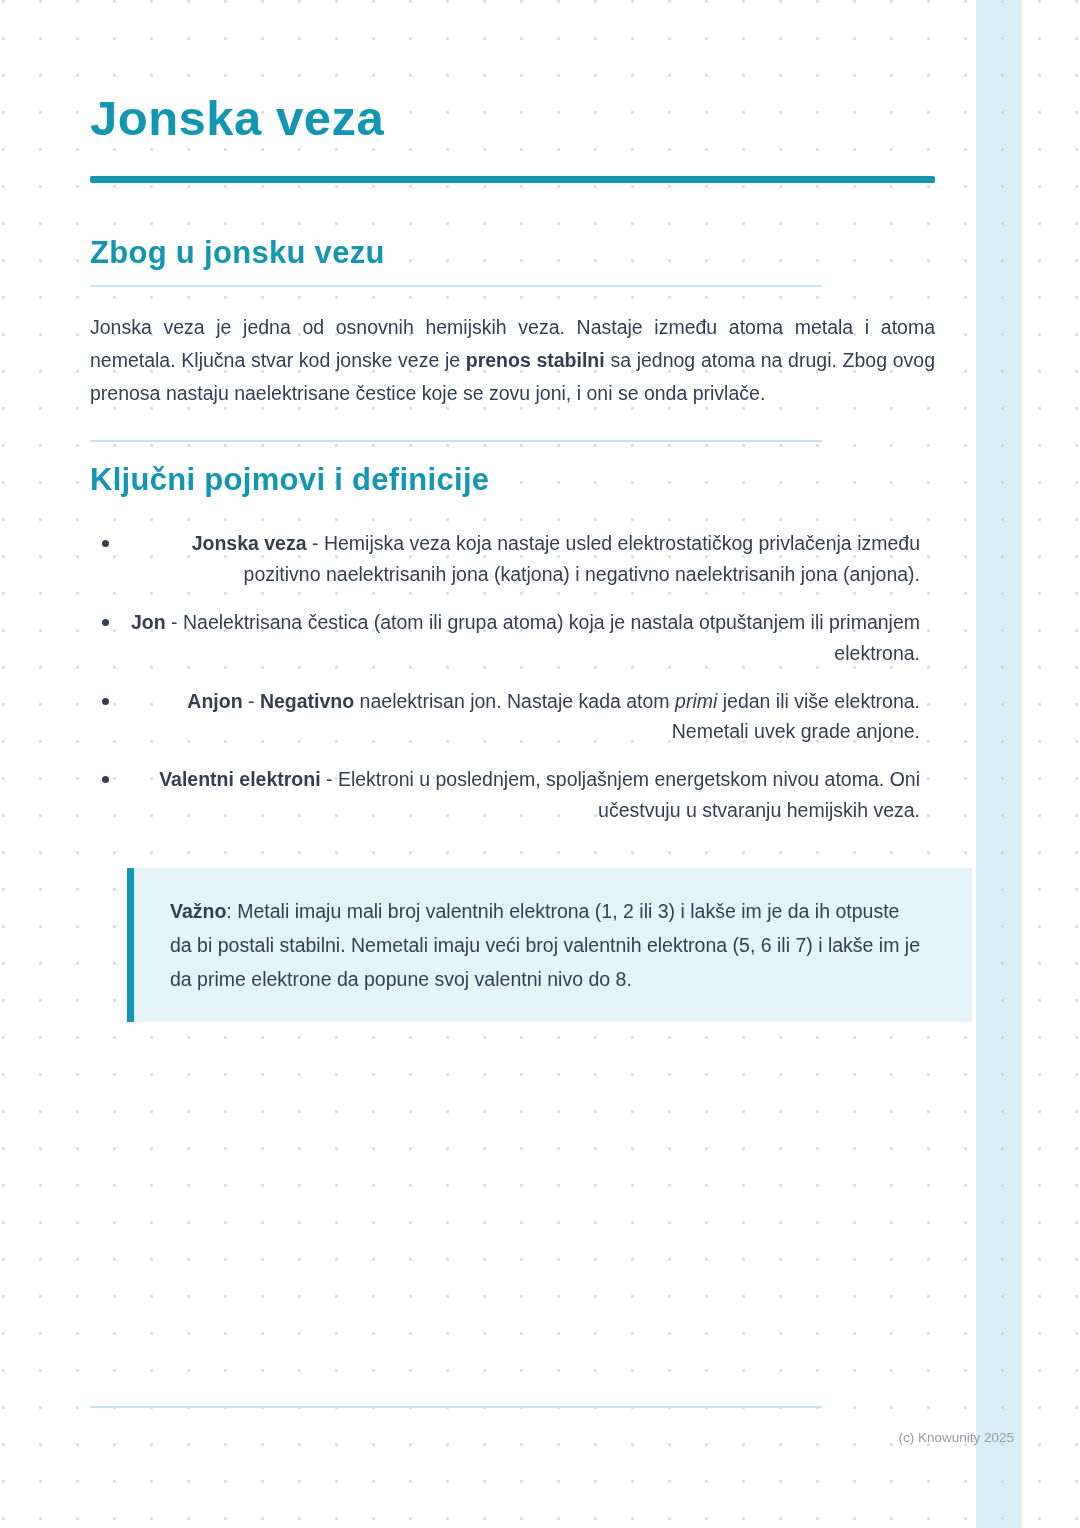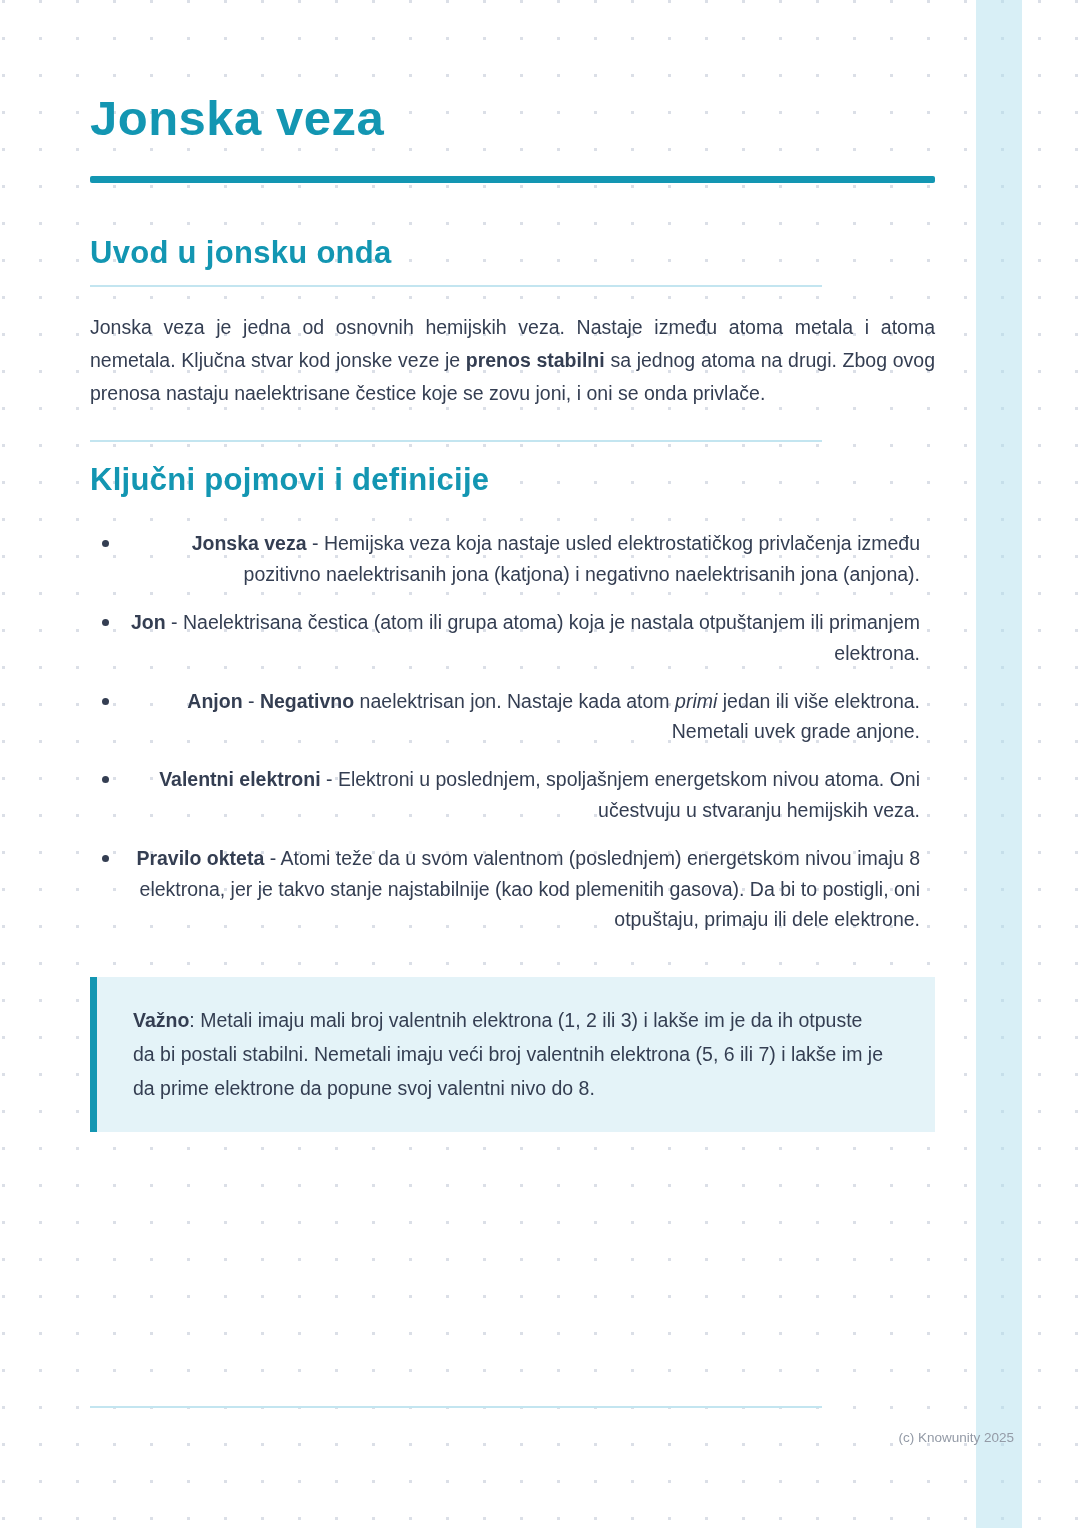--- a/index.html
+++ b/index.html
@@ -64,20 +64,21 @@
     width:7px; height:7px; border-radius:50%;
     background:var(--body,#343e52);
   }
   .b { font-weight:bold; }
   .i { font-style:italic; }
   .callout {
     margin-top:42px; width:100%;
     background:var(--calloutBg,#e4f3f8);
     border-left:7px solid var(--accent,#1396b2);
     padding:26px 52px 26px 36px;
+    margin-left:37px;
   }
   .callout p {
     font-size:19.5px; line-height:1.75;
   }
   .bottom-divider {
     position:absolute; left:90px; top:1406px;
     width:732px; height:2px;
     background:var(--line,#c3e5f0);
   }
   .footer-credit {
@@ -89,35 +90,34 @@
 <body>
 
 <div class="stripe"></div>
 
 <div class="content">
 
   <h1 class="page-title">Jonska veza</h1>
   <div class="title-rule"></div>
 
   <section>
-    <h2 class="section-heading first">Uvod u jonsku onda</h2>
+    <h2 class="section-heading first">Zbog u jonsku vezu</h2>
     <div class="heading-underline"></div>
     <p class="intro"><span>Jonska veza je jedna od osnovnih hemijskih veza. Nastaje između atoma metala i atoma nemetala. Ključna stvar kod jonske veze je </span><span class="b">prenos stabilni</span><span> sa jednog atoma na drugi. Zbog ovog prenosa nastaju naelektrisane čestice koje se zovu joni, i oni se onda privlače.</span></p>
   </section>
 
   <hr class="divider">
 
   <section>
     <h2 class="section-heading second">Ključni pojmovi i definicije</h2>
     <ul class="defs" id="defs-list">
         <li><span class="b">Jonska veza</span><span> - Hemijska veza koja nastaje usled elektrostatičkog privlačenja između pozitivno naelektrisanih jona (katjona) i negativno naelektrisanih jona (anjona).</span></li>
         <li><span class="b">Jon</span><span> - Naelektrisana čestica (atom ili grupa atoma) koja je nastala otpuštanjem ili primanjem elektrona.</span></li>
         <li><span class="b">Anjon</span><span> - </span><span class="b">Negativno</span><span> naelektrisan jon. Nastaje kada atom </span><span class="i">primi</span><span> jedan ili više elektrona. Nemetali uvek grade anjone.</span></li>
         <li><span class="b">Valentni elektroni</span><span> - Elektroni u poslednjem, spoljašnjem energetskom nivou atoma. Oni učestvuju u stvaranju hemijskih veza.</span></li>
-        <li><span class="b">Pravilo okteta</span><span> - Atomi teže da u svom valentnom (poslednjem) energetskom nivou imaju 8 elektrona, jer je takvo stanje najstabilnije (kao kod plemenitih gasova). Da bi to postigli, oni otpuštaju, primaju ili dele elektrone.</span></li>
       </ul>
   </section>
 
   <div class="callout">
     <p><span class="b">Važno</span><span>: Metali imaju mali broj valentnih elektrona (1, 2 ili 3) i lakše im je da ih otpuste da bi postali stabilni. Nemetali imaju veći broj valentnih elektrona (5, 6 ili 7) i lakše im je da prime elektrone da popune svoj valentni nivo do 8.</span></p>
   </div>
 
 </div>
 
 <div class="bottom-divider"></div>

